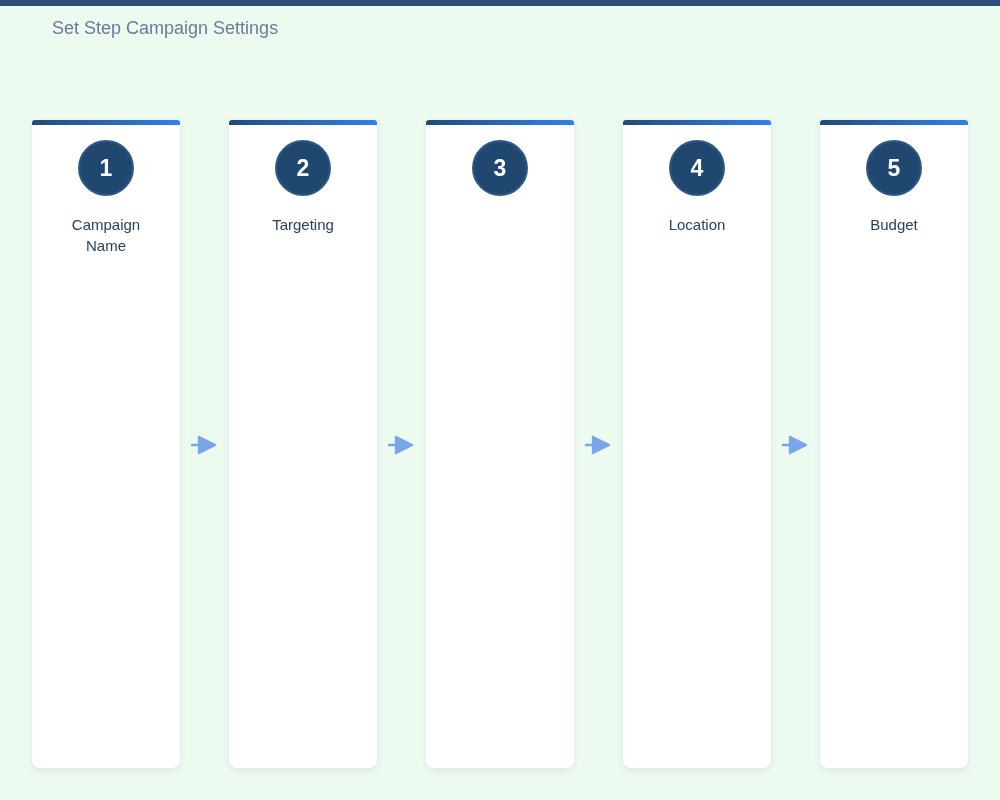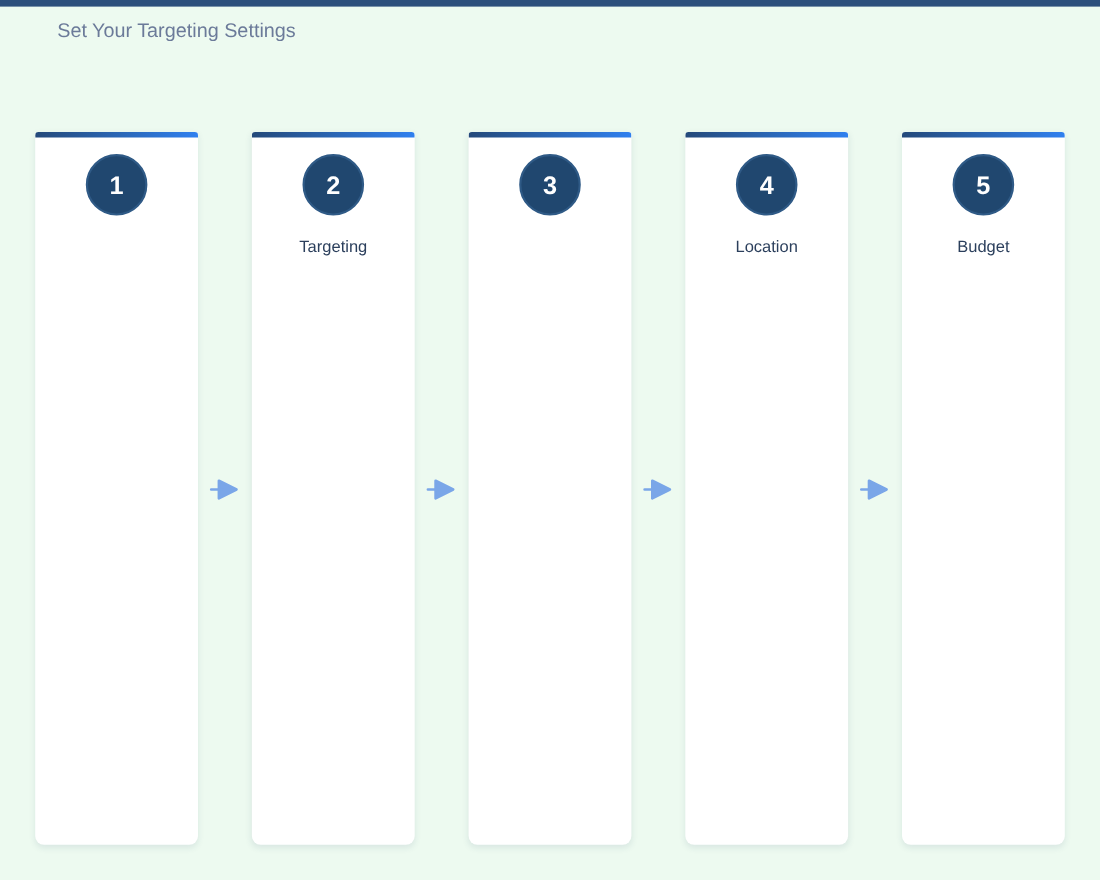--- a/index.html
+++ b/index.html
@@ -106,28 +106,30 @@
     display: block;
     margin-top: 2px;
   }
 </style>
 </head>
 <body>
 
 <div id="top-accent-bar"></div>
 
 <div id="header">
-  <p id="page-subtitle">Set Your Targeting Settings</p>
+  <p id="page-subtitle">Set Step Campaign Settings</p>
 </div>
 
 <div id="steps-row">
 
   <div class="step-card">
     <div class="card-top-gradient"></div>
     <div class="step-badge">1</div>
+    <div class="step-label">Campaign
+Name</div>
   </div>
 
   <div class="step-connector">
     <svg class="arrow-icon" width="30" height="22" viewBox="0 0 30 22">
       <path d="M2 11 H12 M9 3 L25 11 L9 19 Z" fill="#7aa6e8" stroke="#7aa6e8" stroke-width="2.4" stroke-linejoin="round" stroke-linecap="round"></path>
     </svg>
   </div>
 
   <div class="step-card">
     <div class="card-top-gradient"></div>

